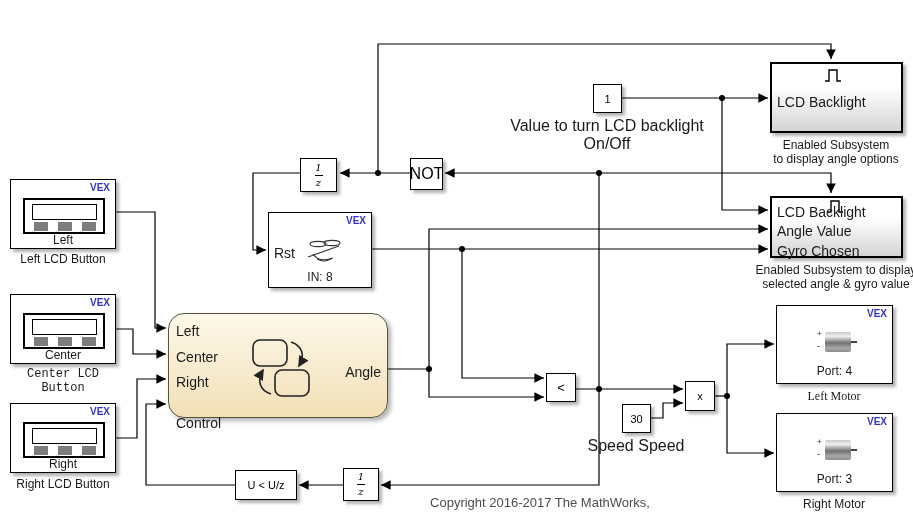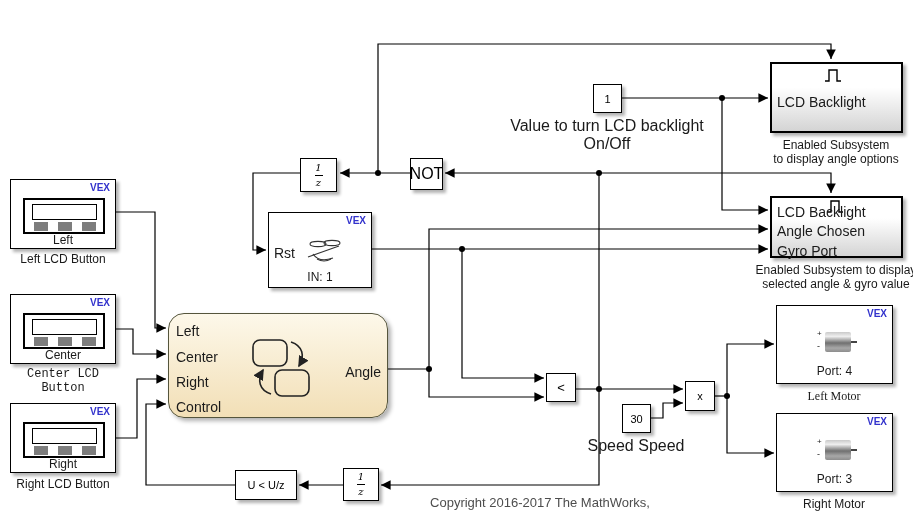--- a/index.html
+++ b/index.html
@@ -118,21 +118,21 @@
       <div class="lcdbtn" style="left:57px;"></div>
     </div>
     <div class="caption" style="left:0;top:53px;width:100%;">Right</div>
   </div>
   <div class="caption" style="left:3px;top:477px;width:120px;">Right LCD Button</div>
 
   <div class="chart" style="left:168px;top:313px;width:220px;height:105px;">
     <div class="portlbl" style="left:7px;top:9px;">Left</div>
     <div class="portlbl" style="left:7px;top:35px;">Center</div>
     <div class="portlbl" style="left:7px;top:60px;">Right</div>
-    <div class="portlbl" style="left:7px;top:85px;">Control</div>
+    <div class="portlbl" style="left:7px;top:101px;">Control</div>
     <div class="portlbl" style="right:6px;top:50px;">Angle</div>
     <svg class="abs" style="left:76px;top:18px;" width="72" height="68" viewBox="0 0 72 68">
       <defs>
         <marker id="sfarr" markerWidth="7" markerHeight="7" refX="6" refY="3.5" orient="auto">
           <path d="M0,0 L7,3.5 L0,7 Z" fill="#222"></path>
         </marker>
       </defs>
       <g stroke="#222" stroke-width="1.6" fill="none">
         <rect x="8" y="8" width="34" height="26" rx="7"></rect>
         <rect x="30" y="38" width="34" height="26" rx="7"></rect>
@@ -147,21 +147,21 @@
     <div class="portlbl" style="left:5px;top:32px;">Rst</div>
     <svg class="abs" style="left:36px;top:24px;" width="38" height="28" viewBox="0 0 38 28">
       <g stroke="#333" stroke-width="1.1" fill="none">
         <ellipse cx="13" cy="7" rx="8" ry="2.6"></ellipse>
         <ellipse cx="27" cy="6" rx="8" ry="2.6"></ellipse>
         <path d="M3,20 L34,9"></path>
         <path d="M8,17 q6,9 20,4"></path>
         <path d="M12,22 q7,4 14,0"></path>
       </g>
     </svg>
-    <div class="caption" style="left:0;top:57px;width:100%;">IN: 1</div>
+    <div class="caption" style="left:0;top:57px;width:100%;">IN: 8</div>
   </div>
 
   <div class="blk" style="left:300px;top:158px;width:37px;height:34px;">
     <div class="frac">
       <span>1</span>
       <span class="fracbar"></span>
       <span>z</span>
     </div>
   </div>
 
@@ -208,22 +208,22 @@
   <div class="caption" style="left:756px;top:138px;width:160px;">
     <div>Enabled Subsystem</div>
     <div>to display angle options</div>
   </div>
 
   <div class="subsys" style="left:770px;top:196px;width:133px;height:62px;">
     <svg class="abs" style="left:55px;top:2px;" width="17" height="13" viewBox="0 0 17 13">
       <polyline points="0,12 4,12 4,1 12,1 12,12 16,12" stroke="#000" stroke-width="1.4" fill="none"></polyline>
     </svg>
     <div class="portlbl" style="left:5px;top:6px;">LCD Backlight</div>
-    <div class="portlbl" style="left:5px;top:25px;">Angle Chosen</div>
-    <div class="portlbl" style="left:5px;top:45px;">Gyro Port</div>
+    <div class="portlbl" style="left:5px;top:25px;">Angle Value</div>
+    <div class="portlbl" style="left:5px;top:45px;">Gyro Chosen</div>
   </div>
   <div class="caption" style="left:746px;top:263px;width:180px;">
     <div>Enabled Subsystem to display</div>
     <div>selected angle &amp; gyro value</div>
   </div>
 
   <div class="blk" style="left:776px;top:305px;width:117px;height:79px;">
     <span class="vex">VEX</span>
     <div class="motoricon" style="left:40px;top:26px;">
       <span class="mplus">+</span>

